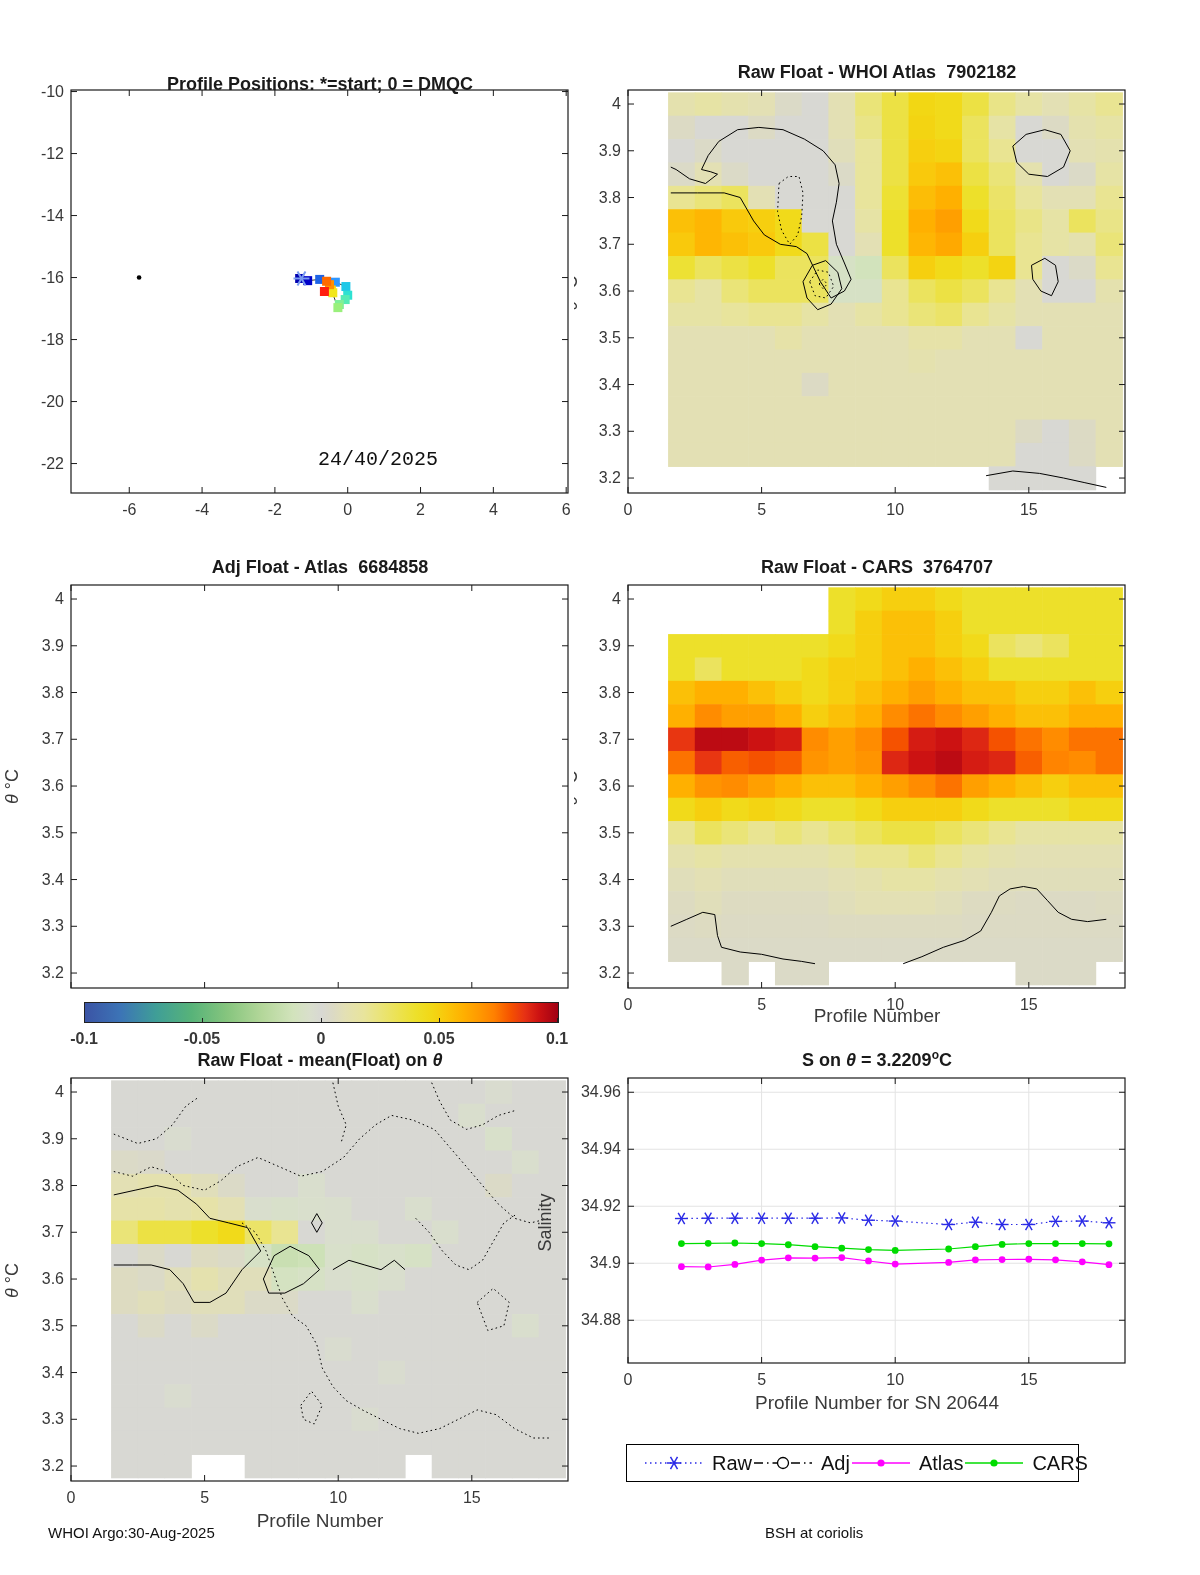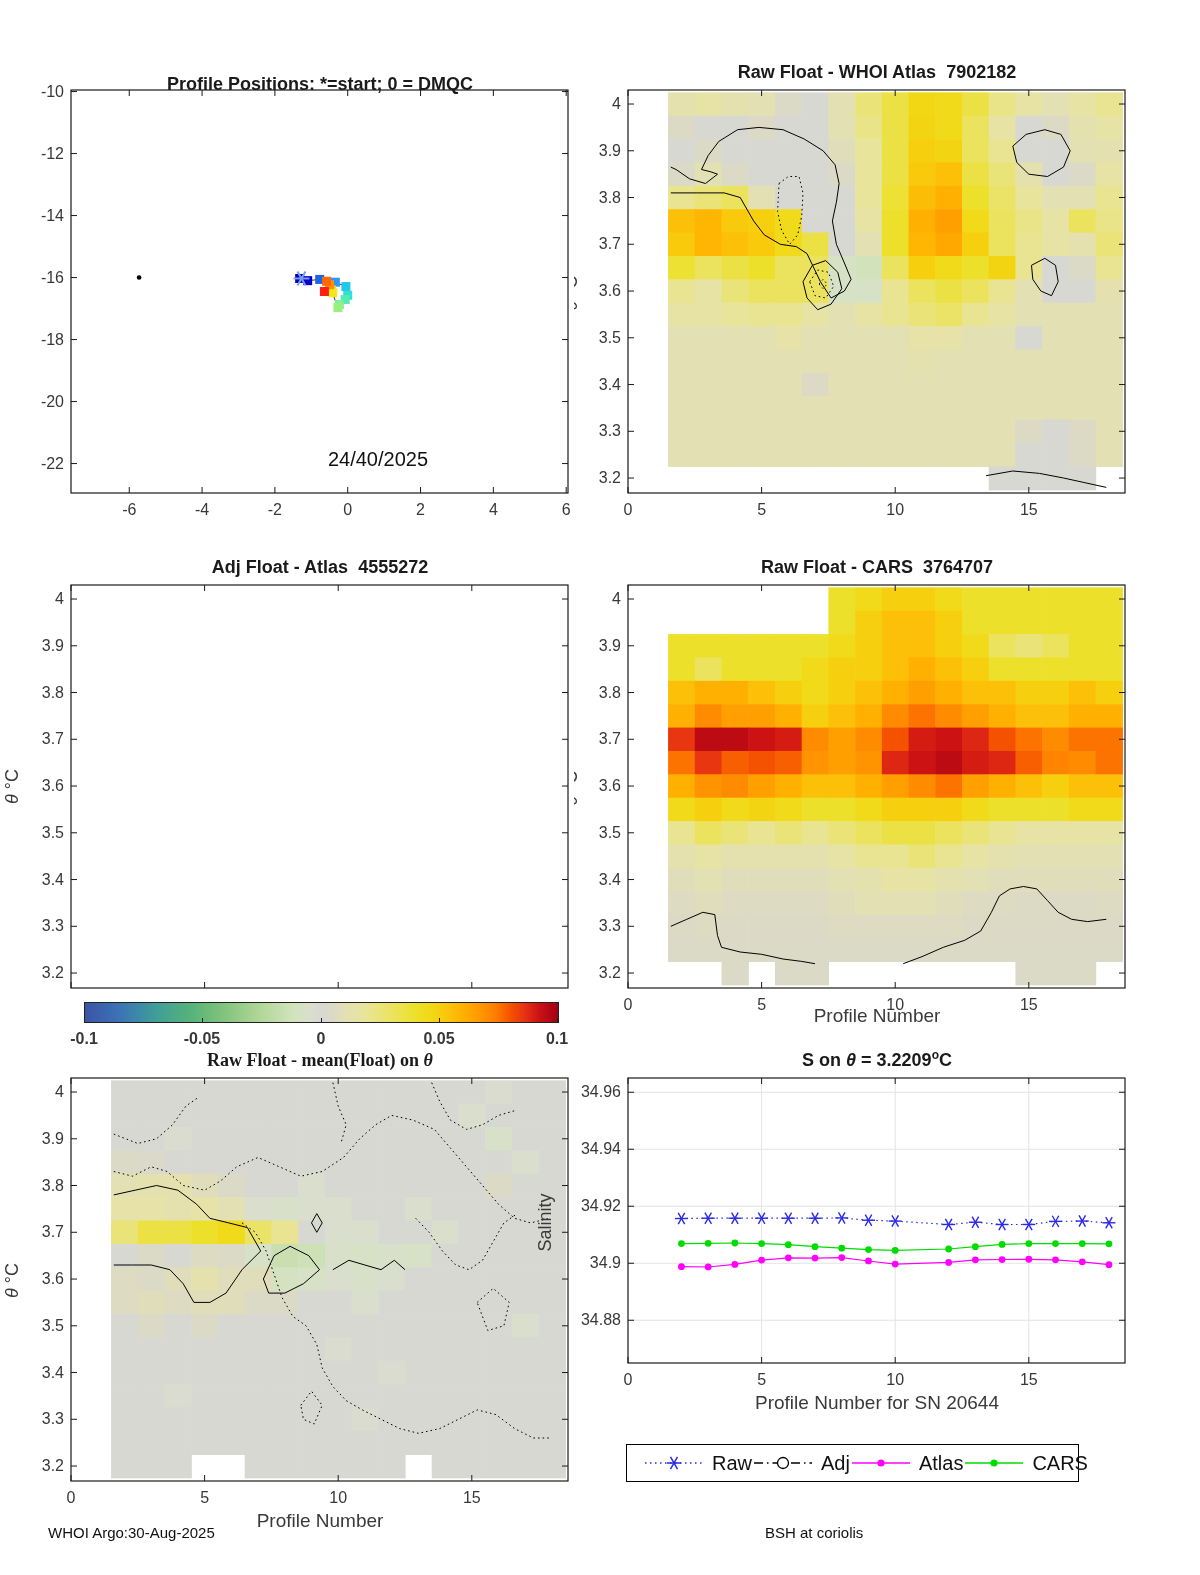--- a/index.html
+++ b/index.html
@@ -5,21 +5,21 @@
   html,body{margin:0;padding:0;background:#ffffff;font-family:"Liberation Sans",sans-serif;}
   #fig{position:relative;width:1200px;height:1575px;background:#fff;overflow:hidden;}
   #chart{position:absolute;left:0;top:0;z-index:3;}
   svg text{font-family:"Liberation Sans",sans-serif;}
   .txt{position:absolute;z-index:5;color:#1a1a1a;white-space:pre;}
   .title{font-weight:bold;font-size:18px;text-align:center;transform:translateX(-50%);}
   .xlabel{font-size:19px;color:#3a3a3a;text-align:right;transform:translateX(-50%);}
   .rot{transform:rotate(-90deg);text-align:center;font-size:18px;color:#3a3a3a;}
   .frag{position:absolute;z-index:1;text-align:center;font-size:18px;color:#3a3a3a;transform:rotate(-90deg);}
   #cover{position:absolute;left:0;top:0;width:574px;height:1575px;background:#fff;z-index:2;}
-  .annot{font-size:20px;color:#111;transform:translateX(-50%);}
+  .annot{font-size:20px;color:#111;transform:translateX(-50%);font-family:Liberation Mono, monospace;}
   .foot{font-size:15px;color:#111;}
   #cbar{position:absolute;z-index:5;border:1px solid #222;}
   .cbtick{position:absolute;width:1px;height:5px;background:#222;top:-6px;z-index:6;}
   .cblab{position:absolute;top:6px;transform:translateX(-50%);font-size:16px;color:#383838;}
   #legend{position:absolute;z-index:5;border:1.5px solid #000;background:#fff;display:flex;align-items:center;justify-content:space-between;padding:0 16px;box-sizing:border-box;}
   .lent{display:flex;align-items:center;gap:7px;}
   .lent span.lab{font-size:20px;color:#111;}
   .ital{font-style:italic;}
   sup{font-size:12px;}
 </style>
@@ -1242,23 +1242,23 @@
         <line x1="1125" y1="1263.2500000000111" x2="1119" y2="1263.2500000000111" stroke="#1a1a1a" stroke-width="1"></line>
         <text x="621" y="1268.2500000000111" text-anchor="end" font-size="16" fill="#383838">34.9</text>
         <line x1="628" y1="1320.249999999999" x2="634" y2="1320.249999999999" stroke="#1a1a1a" stroke-width="1"></line>
         <line x1="1125" y1="1320.249999999999" x2="1119" y2="1320.249999999999" stroke="#1a1a1a" stroke-width="1"></line>
         <text x="621" y="1325.249999999999" text-anchor="end" font-size="16" fill="#383838">34.88</text>
       </g>
     </svg>
 
   <div class="txt title" style="left:320px;top:74px;">Profile Positions: *=start; 0 = DMQC</div>
   <div class="txt title" style="left:877px;top:62px;">Raw Float - WHOI Atlas  7902182</div>
-  <div class="txt title" style="left:320px;top:557px;">Adj Float - Atlas  4555272</div>
+  <div class="txt title" style="left:320px;top:557px;">Adj Float - Atlas  6684858</div>
   <div class="txt title" style="left:877px;top:557px;">Raw Float - CARS  3764707</div>
-  <div class="txt title" style="left:320px;top:1050px;font-family:Liberation Serif, serif;"><span>Raw Float - mean(Float) on </span><span class="ital">θ</span></div>
+  <div class="txt title" style="left:320px;top:1050px;"><span>Raw Float - mean(Float) on </span><span class="ital">θ</span></div>
   <div class="txt title" style="left:877px;top:1048px;"><span>S on </span><span class="ital">θ</span><span> = 3.2209</span><sup>o</sup><span>C</span></div>
 
   <div class="txt annot" style="left:378px;top:448px;">24/40/2025</div>
 
   <div class="txt xlabel" style="left:877px;top:1005px;">Profile Number</div>
   <div class="txt xlabel" style="left:320px;top:1510px;">Profile Number</div>
   <div class="txt xlabel" style="left:877px;top:1392px;">Profile Number for SN 20644</div>
   <div class="txt rot" style="left:-48px;top:776px;width:120px;"><span class="ital">θ</span><span> °C</span></div>
   <div class="txt rot" style="left:-48px;top:1270px;width:120px;"><span class="ital">θ</span><span> °C</span></div>
   <div class="txt rot" style="left:485px;top:1212px;width:120px;">Salinity</div>

